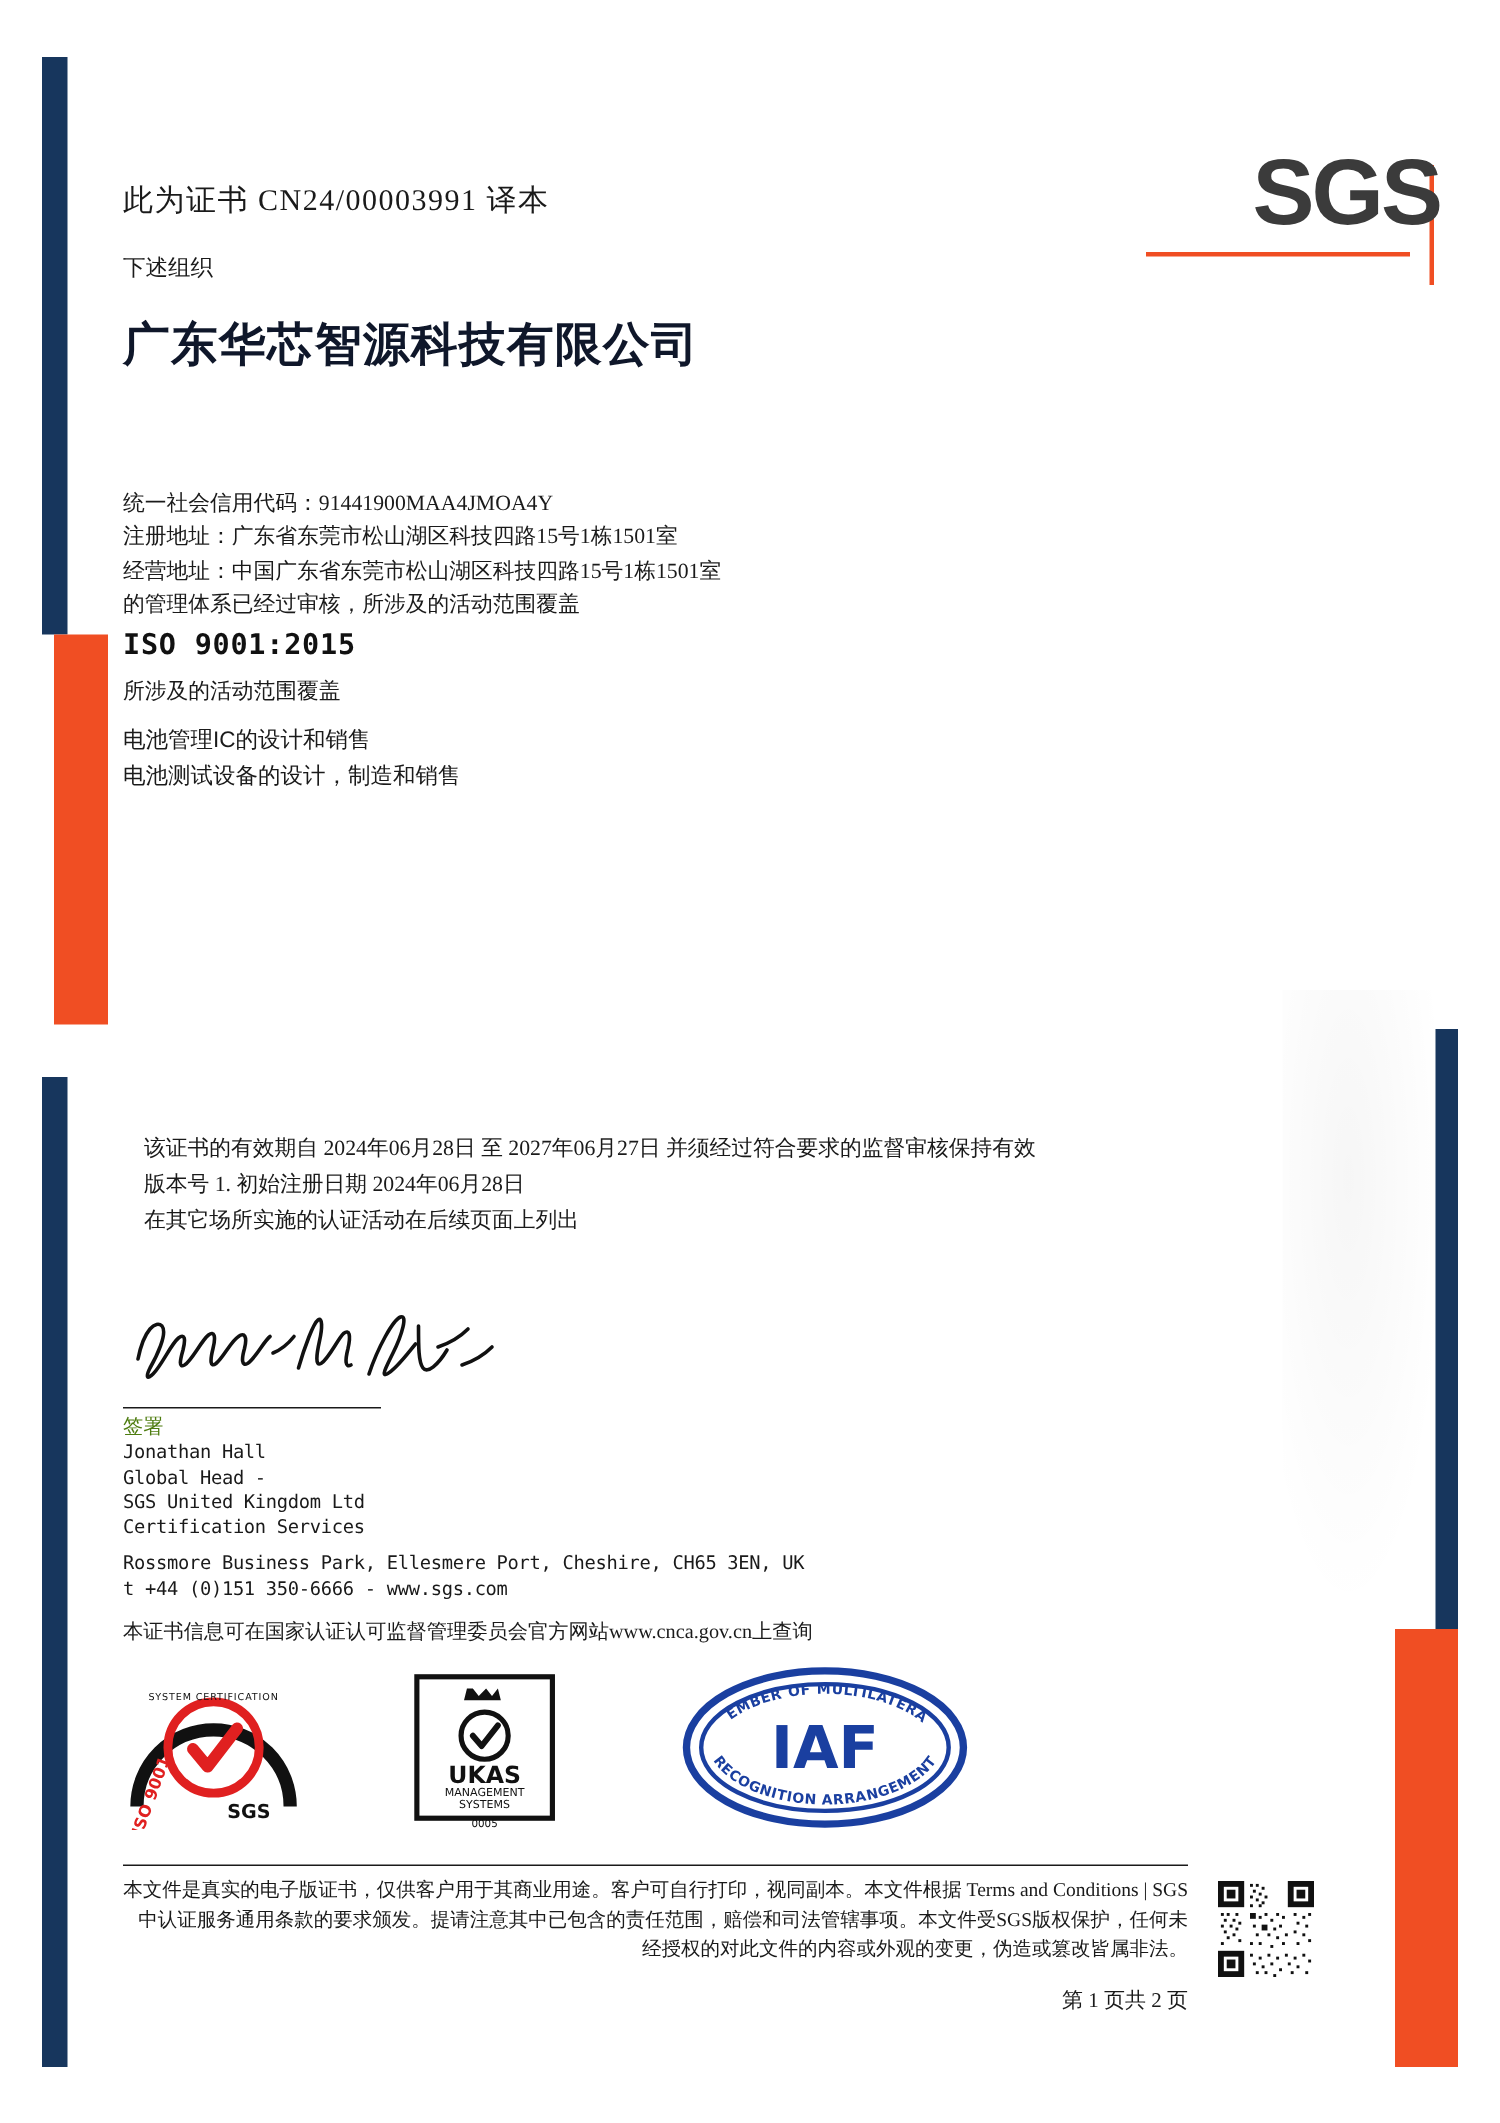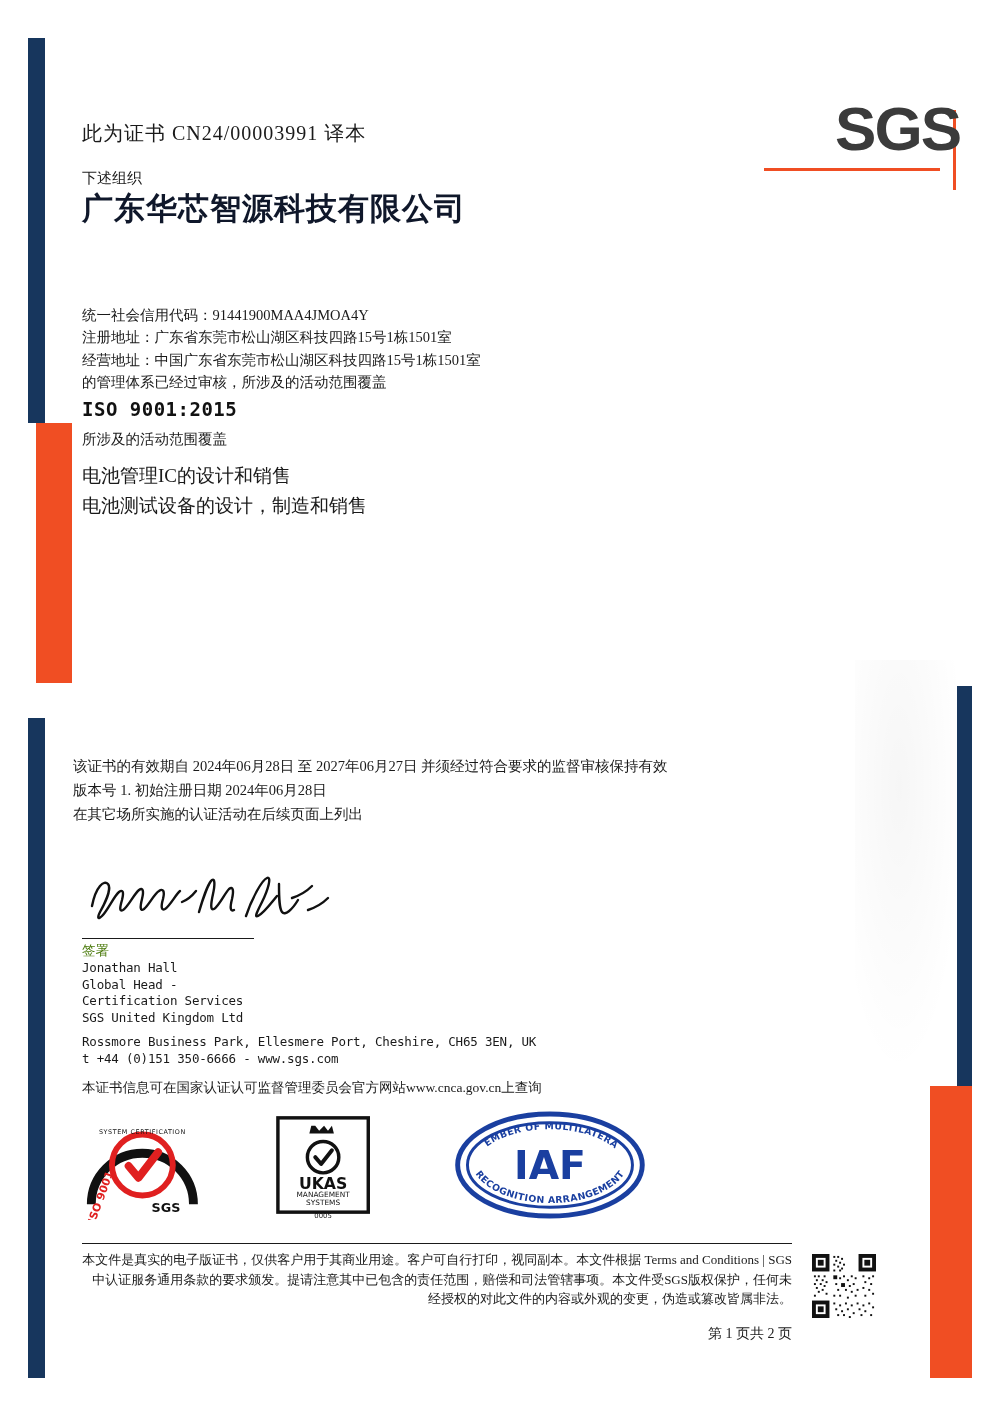--- a/index.html
+++ b/index.html
@@ -105,21 +105,21 @@
     font-family: "Liberation Serif", serif;
     font-size: 20px;
     color: #1a1a1a;
     letter-spacing: 1px;
     margin-bottom: 22px;
   }
   .lead {
     font-family: "Liberation Serif", serif;
     font-size: 15px;
     color: #1a1a1a;
-    margin-bottom: 0;
+    margin-bottom: 21px;
   }
   .org-name {
     font-family: "Liberation Serif", serif;
     font-weight: bold;
     font-size: 31px;
     color: #0f172a;
     letter-spacing: 1px;
     margin-bottom: 74px;
   }
   .info-line {
@@ -136,30 +136,30 @@
     margin: 4px 0 10px 0;
     letter-spacing: 0.5px;
   }
   .scope-intro {
     font-family: "Liberation Serif", serif;
     font-size: 14.5px;
     color: #1a1a1a;
     margin-bottom: 12px;
   }
   .scope-line {
-    font-family: Liberation Serif, serif;
-    font-size: 19px;
+    font-family: Liberation Sans, sans-serif;
+    font-size: 15px;
     color: #1a1a1a;
     line-height: 1.6;
   }
 
   
   .validity {
     position: absolute;
-    left: 73px;
+    left: 96px;
     top: 755px;
     width: 700px;
   }
   .validity div {
     font-family: "Liberation Serif", serif;
     font-size: 14.5px;
     color: #1a1a1a;
     line-height: 1.65;
   }
 
@@ -314,22 +314,22 @@
         <path d="M160 44 C166 26 176 8 181 6 C186 4 182 18 176 30 C171 40 168 46 172 44 C178 41 186 30 191 24"></path>
         <path d="M193 12 C193 26 193 36 196 40 C199 44 206 38 212 28"></path>
         <path d="M206 26 C212 24 220 20 226 14"></path>
         <path d="M222 38 C228 36 236 32 242 26"></path>
       </g>
     </svg>
     <div class="sign-rule"></div>
     <div class="sign-label">签署</div>
     <div class="sign-mono">Jonathan Hall</div>
     <div class="sign-mono">Global Head -</div>
+    <div class="sign-mono">SGS United Kingdom Ltd</div>
     <div class="sign-mono">Certification Services</div>
-    <div class="sign-mono">SGS United Kingdom Ltd</div>
     <div class="sign-addr">Rossmore Business Park, Ellesmere Port, Cheshire, CH65 3EN, UK</div>
     <div class="sign-mono">t +44 (0)151 350-6666 - www.sgs.com</div>
     <div class="cnca-line">本证书信息可在国家认证认可监督管理委员会官方网站www.cnca.gov.cn上查询</div>
   </div>
 
   <svg class="marks" width="610" height="112" viewBox="0 0 610 112">
 
     <g>
       <path d="M8 96 A52 52 0 1 1 112 96" fill="none" stroke="#111" stroke-width="9"></path>
       <circle cx="60" cy="56" r="31" fill="none" stroke="#e02020" stroke-width="6"></circle>

